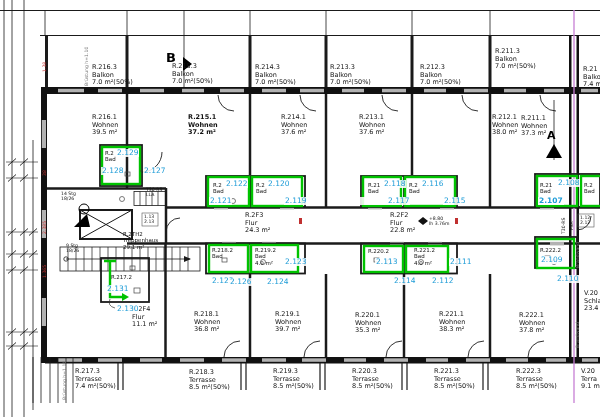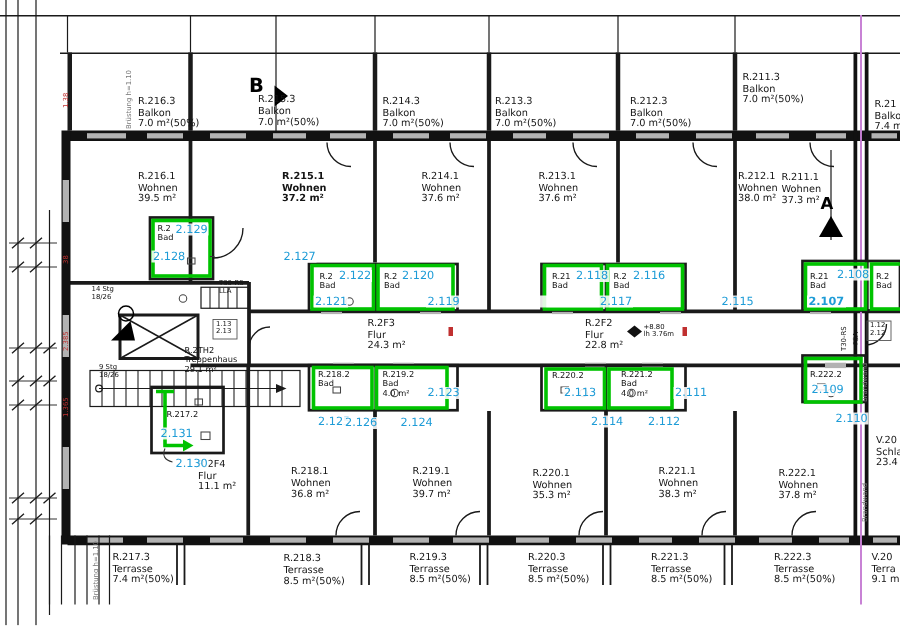--- a/index.html
+++ b/index.html
@@ -433,33 +433,33 @@
     </div>
 <div class="lbl sm" style="left:540px;top:247px;">
   <div>R.222.2</div>
     </div>
 <div class="lbl sm" style="left:111px;top:274px;">
   <div>R.217.2</div>
     </div>
 
 <div class="tag" style="left:116px;top:149px;">2.129</div>
 <div class="tag" style="left:101px;top:167px;">2.128</div>
-<div class="tag" style="left:143px;top:167px;margin-left:45px;">2.127</div>
+<div class="tag" style="left:143px;top:167px;">2.127</div>
 <div class="tag" style="left:225px;top:180px;">2.122</div>
 <div class="tag" style="left:209px;top:197px;">2.121</div>
 <div class="tag" style="left:267px;top:180px;">2.120</div>
 <div class="tag" style="left:284px;top:197px;">2.119</div>
 <div class="tag" style="left:211px;top:258px;margin-top:19px;">2.125</div>
 <div class="tag" style="left:284px;top:258px;">2.123</div>
 <div class="tag" style="left:229px;top:278px;">2.126</div>
 <div class="tag" style="left:266px;top:278px;text-align:center;">2.124</div>
 <div class="tag" style="left:383px;top:180px;">2.118</div>
-<div class="tag" style="left:360px;top:197px;padding-left:40px;">2.117</div>
+<div class="tag" style="left:348px;top:197px;padding-left:40px;">2.117</div>
 <div class="tag" style="left:421px;top:180px;">2.116</div>
-<div class="tag" style="left:443px;top:197px;margin-left:37px;">2.115</div>
+<div class="tag" style="left:443px;top:197px;">2.115</div>
 <div class="tag" style="left:375px;top:258px;">2.113</div>
 <div class="tag" style="left:449px;top:258px;">2.111</div>
 <div class="tag" style="left:393px;top:277px;">2.114</div>
 <div class="tag" style="left:431px;top:277px;">2.112</div>
 <div class="tag" style="left:557px;top:179px;">2.108</div>
 <div class="tag" style="left:538px;top:197px;font-weight:bold;">2.107</div>
 <div class="tag" style="left:540px;top:256px;">2.109</div>
 <div class="tag" style="left:556px;top:275px;">2.110</div>
 <div class="tag" style="left:106px;top:285px;">2.131</div>
 <div class="tag" style="left:116px;top:305px;">2.130</div>

